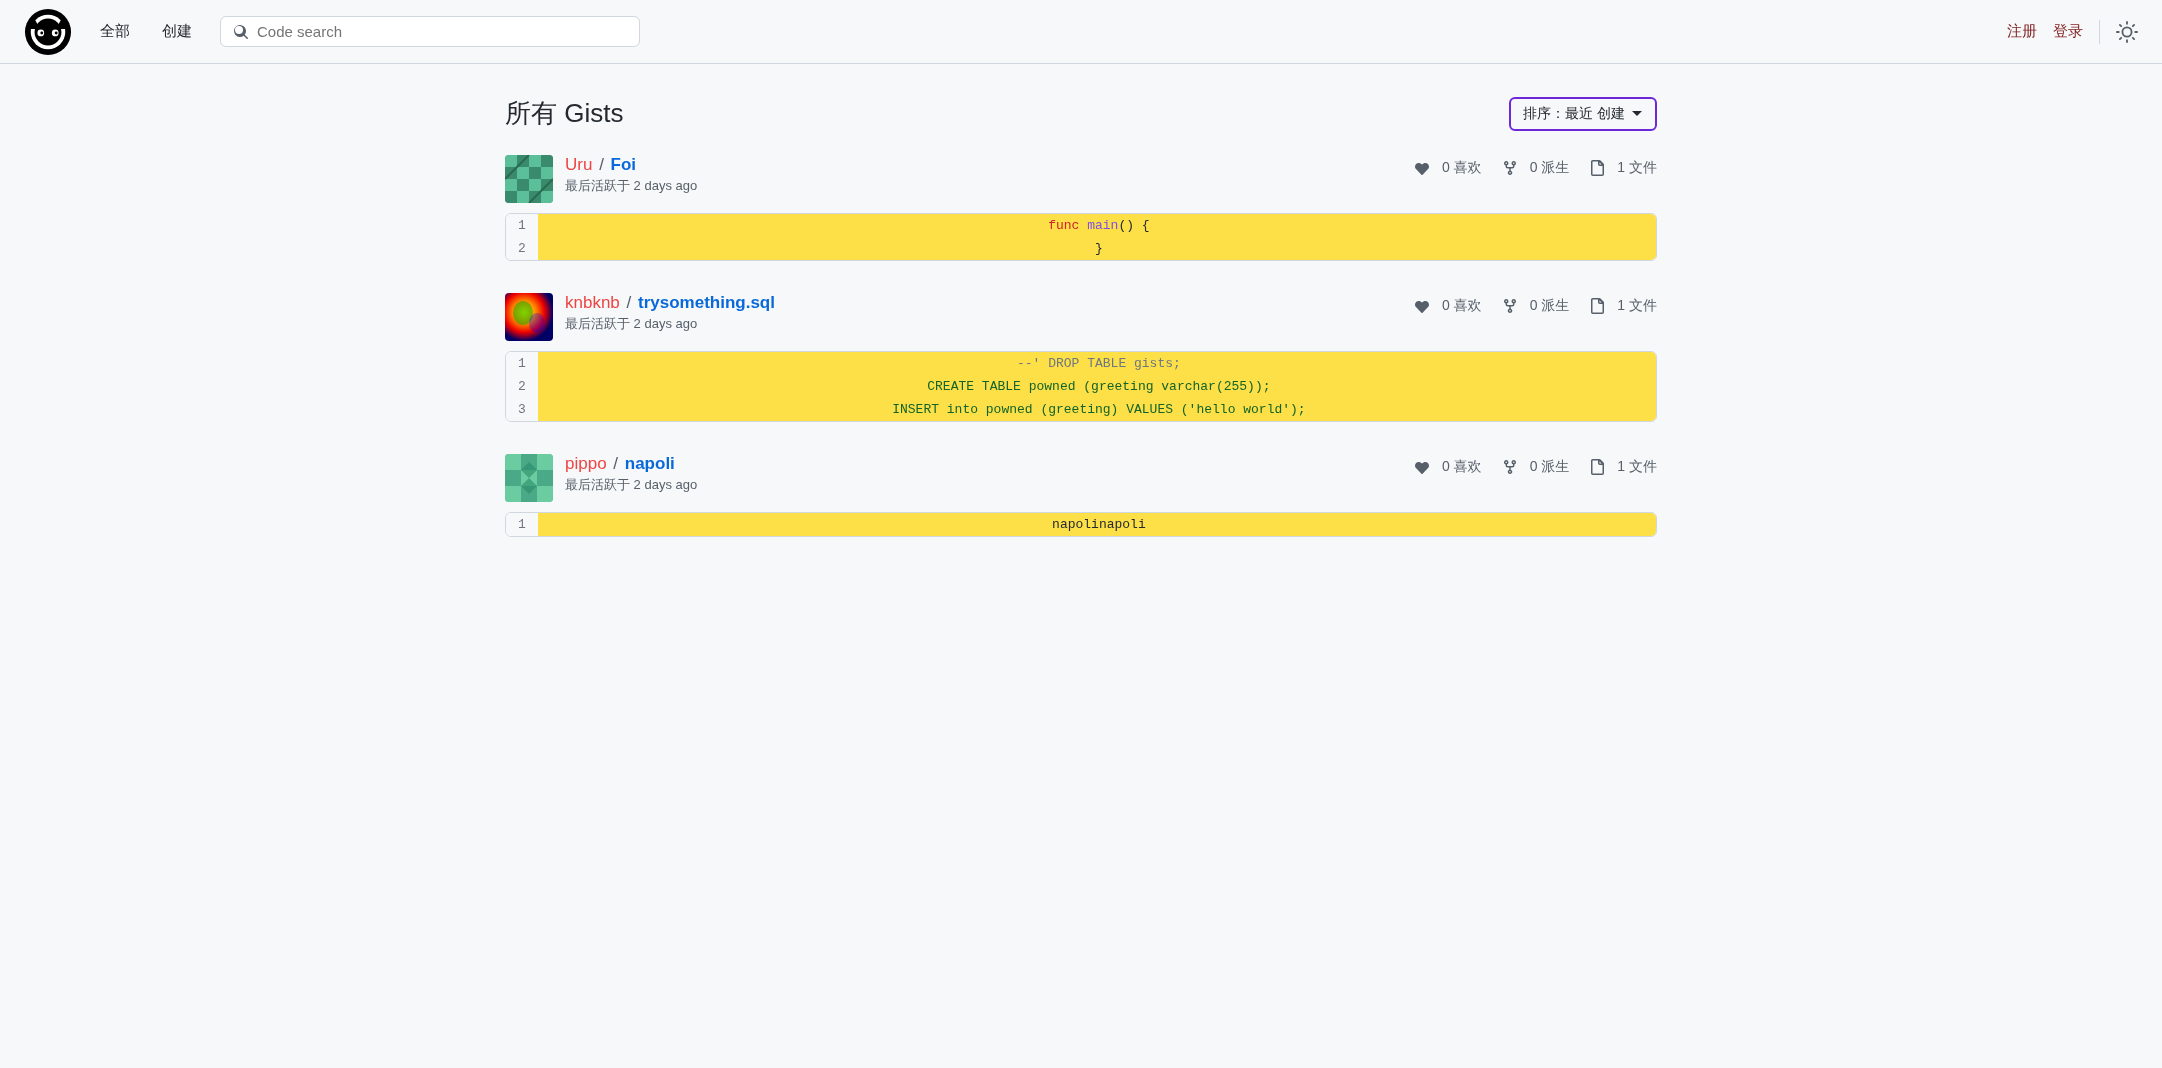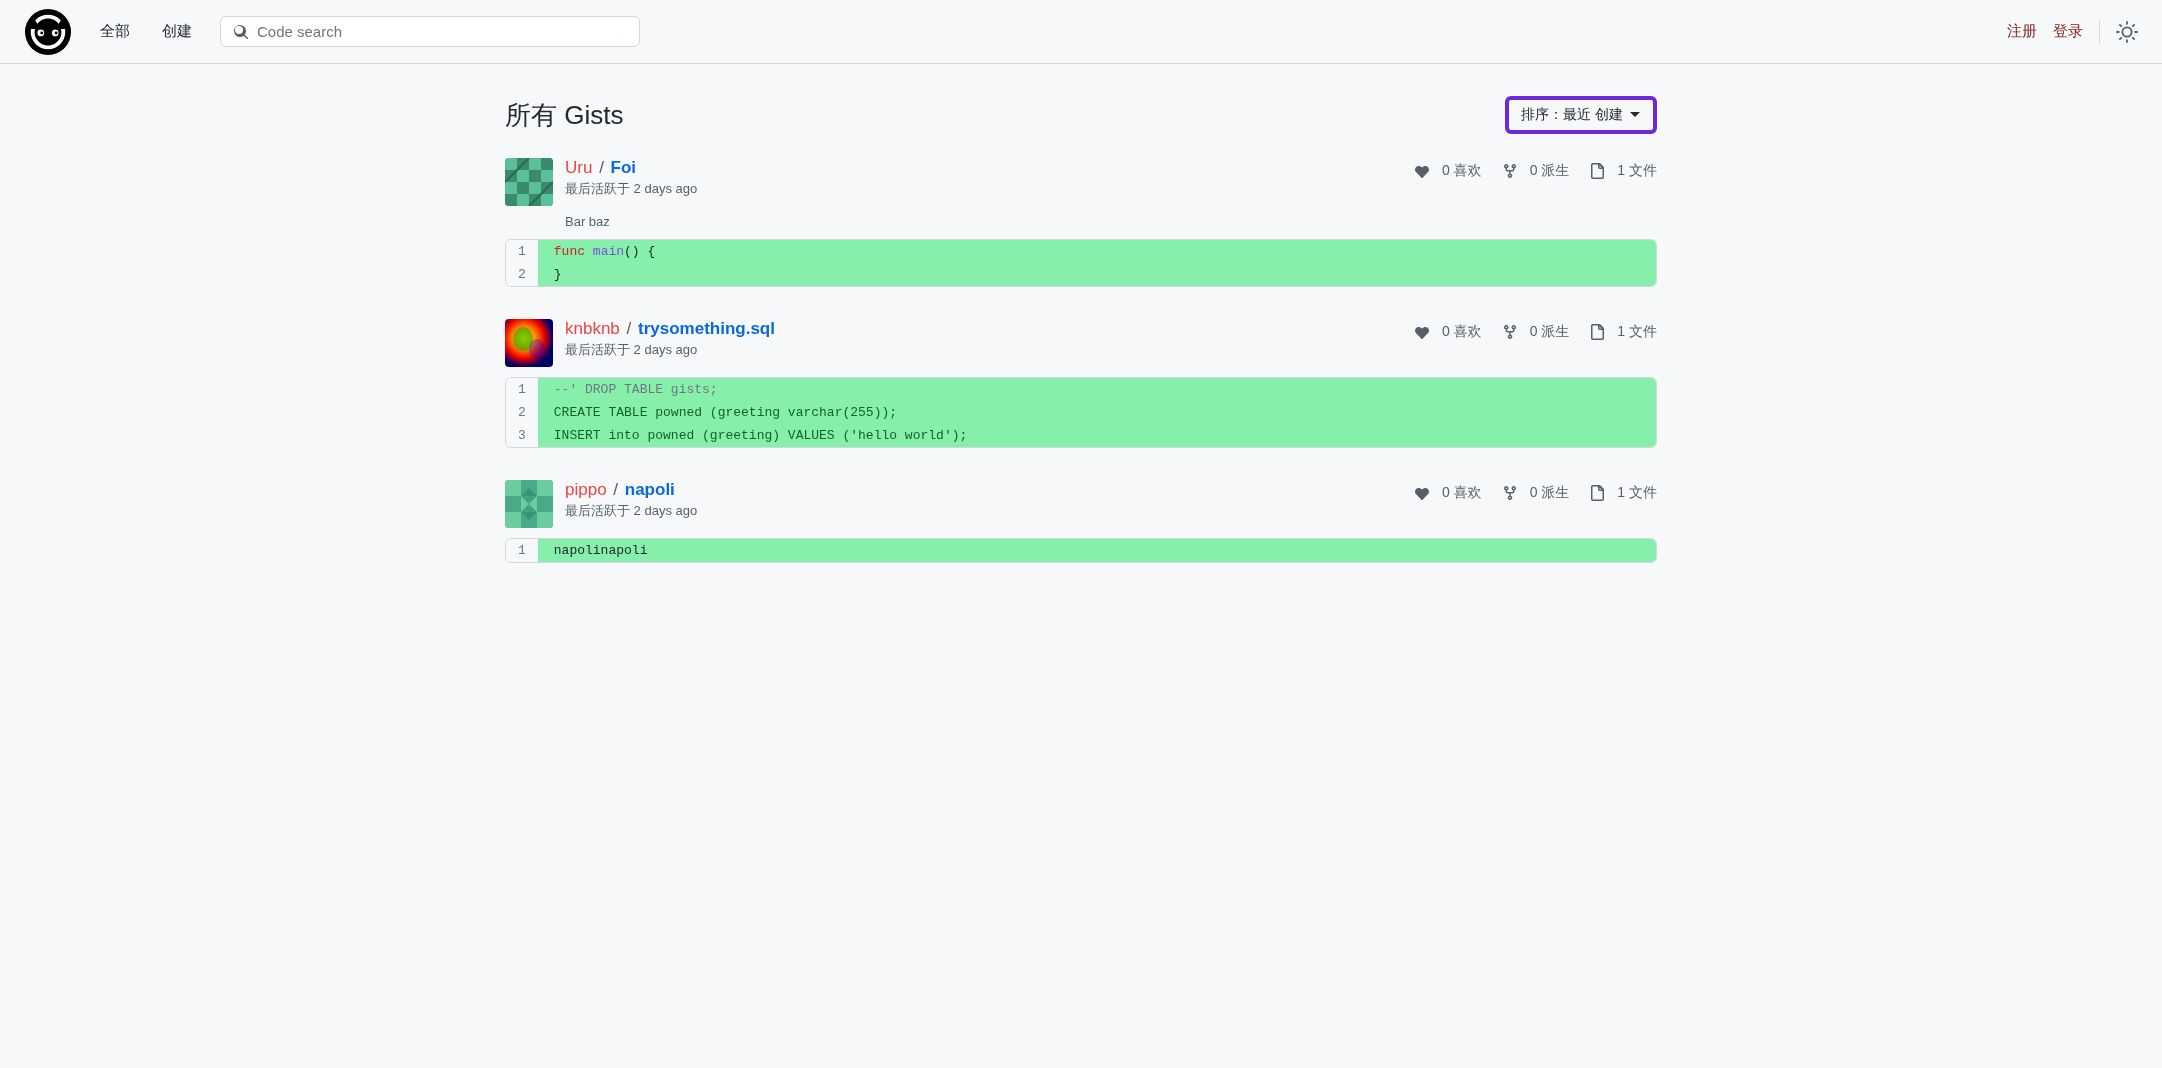--- a/index.html
+++ b/index.html
@@ -104,21 +104,21 @@
       margin-bottom: 24px;
     }
     .page-title {
       font-size: 26px;
       font-weight: 400;
       color: #24292f;
     }
     .sort-dropdown {
       display: flex;
       align-items: center;
-      border: 4px solid #6d28d9;
+      border: 2px solid #6d28d9;
       border-radius: 6px;
       background: #f6f8fa;
       padding: 6px 12px;
       font-size: 14px;
       cursor: pointer;
       gap: 6px;
       color: #24292f;
     }
 
     
@@ -220,22 +220,23 @@
       padding: 4px 12px 4px 12px;
       color: #6e7781;
       user-select: none;
       vertical-align: top;
       background: #f6f8fa;
     }
     .line-code {
       padding: 4px 12px 4px 16px;
       white-space: pre;
       color: #24292f;
-      background: #86efac;
+      background: #fde047;
       width: 100%;
+      text-align: center;
     }
 
     
     .kw { color: #cf222e; }
     .fn { color: #8250df; }
     .cm { color: #6e7781; }
     .grn { color: #116329; margin-top: 44px; }
   </style>
 </head>
 <body>
@@ -348,21 +349,20 @@
           <span>0 派生</span>
         </div>
         <div class="stat-item">
           <svg class="stat-icon" viewBox="0 0 16 16">
                 <path d="M2 1.75C2 .784 2.784 0 3.75 0h6.586c.464 0 .909.184 1.237.513l2.914 2.914c.329.328.513.773.513 1.237v9.586A1.75 1.75 0 0 1 13.25 16h-9.5A1.75 1.75 0 0 1 2 14.25V1.75zm1.75-.25a.25.25 0 0 0-.25.25v12.5c0 .138.112.25.25.25h9.5a.25.25 0 0 0 .25-.25V6h-2.75A1.75 1.75 0 0 1 9 4.25V1.5H3.75zm6.75.896V4.25c0 .138.112.25.25.25h1.854L10.5 2.396z"></path>
               </svg>
           <span>1 文件</span>
         </div>
       </div>
     </div>
-    <div class="code-description">Bar baz</div>
     <div class="code-block">
       <table class="code-table">
         <tbody>
               <tr>
       <td class="line-number">1</td>
       <td class="line-code"><span class="kw">func</span> <span class="fn">main</span>() {</td>
     </tr>
               <tr>
       <td class="line-number">2</td>
       <td class="line-code">}</td>

